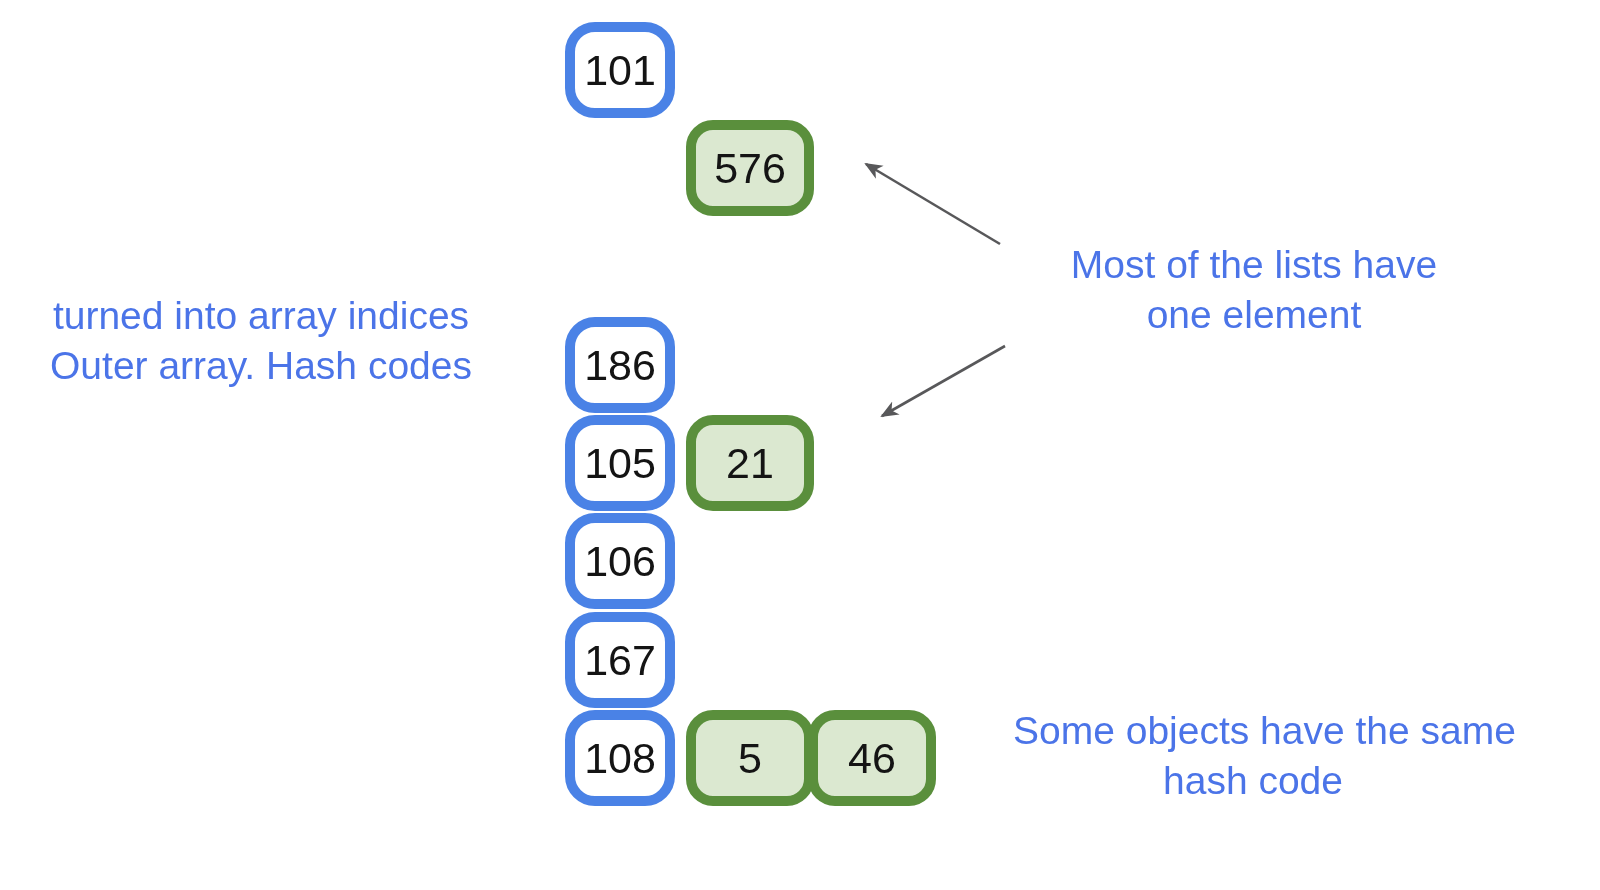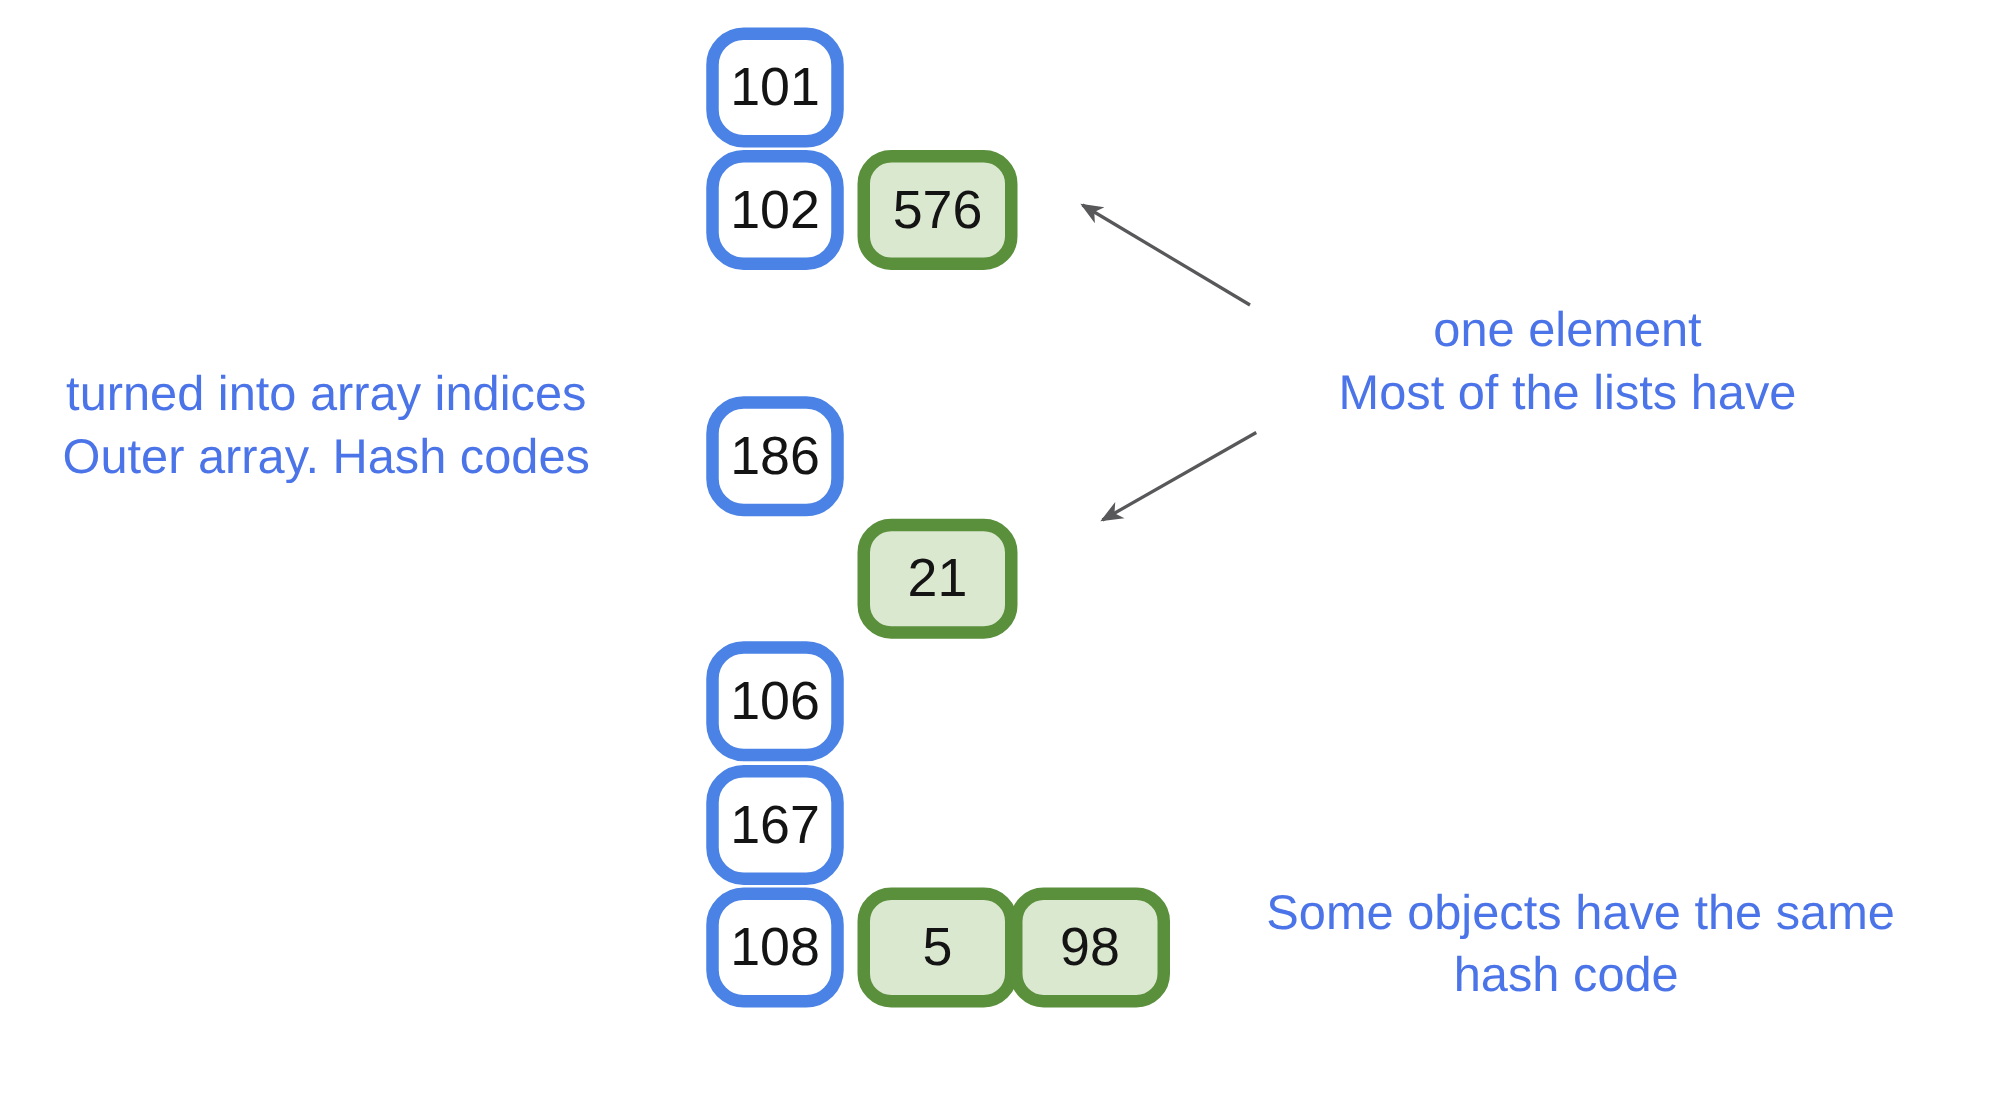--- a/index.html
+++ b/index.html
@@ -58,49 +58,49 @@
   }
   .arrow-line{stroke:var(--arrow);stroke-width:2.6px;}
   .arrow-head{fill:var(--arrow);}
 </style>
 </head>
 <body>
 
 <div class="stage">
 
   <div class="bucket" style="top:22px">101</div>
-  <div class="bucket" style="top:120px">102</div>
   <div class="bucket" style="top:317px">186</div>
+  <div class="bucket" style="top:415px">105</div>
   <div class="bucket" style="top:513px">106</div>
   <div class="bucket" style="top:612px">167</div>
   <div class="bucket" style="top:710px">108</div>
 
   <div class="value-box" style="left:686px;top:120px">576</div>
   <div class="value-box" style="left:686px;top:415px">21</div>
   <div class="value-box" style="left:686px;top:710px">5</div>
-  <div class="value-box" style="left:808px;top:710px">98</div>
+  <div class="value-box" style="left:808px;top:710px">46</div>
 
   <svg class="arrows" viewBox="0 0 1600 890" xmlns="http://www.w3.org/2000/svg">
     <defs>
       <marker id="ah" markerUnits="userSpaceOnUse" markerWidth="22" markerHeight="18" refX="16" refY="9" orient="auto">
         <path class="arrow-head" d="M0,1.5 L18,9 L0,16.5 L5,9 z"></path>
       </marker>
     </defs>
     <line class="arrow-line" x1="1000" y1="244" x2="866" y2="164" marker-end="url(#ah)"></line>
     <line class="arrow-line" x1="1005" y1="346" x2="882" y2="416" marker-end="url(#ah)"></line>
   </svg>
 
   <div class="label" style="left:26px;top:291px;width:470px">
     <div>turned into array indices</div>
     <div>Outer array. Hash codes</div>
   </div>
 
   <div class="label" style="left:1029px;top:240px;width:450px">
+    <div>Most of the lists have</div>
     <div>one element</div>
-    <div>Most of the lists have</div>
   </div>
 
   <div class="label" style="left:1013px;top:706px;width:480px">
     <div>Some objects have the same</div>
     <div>hash code</div>
   </div>
 
 </div>
 
 </body></html>

